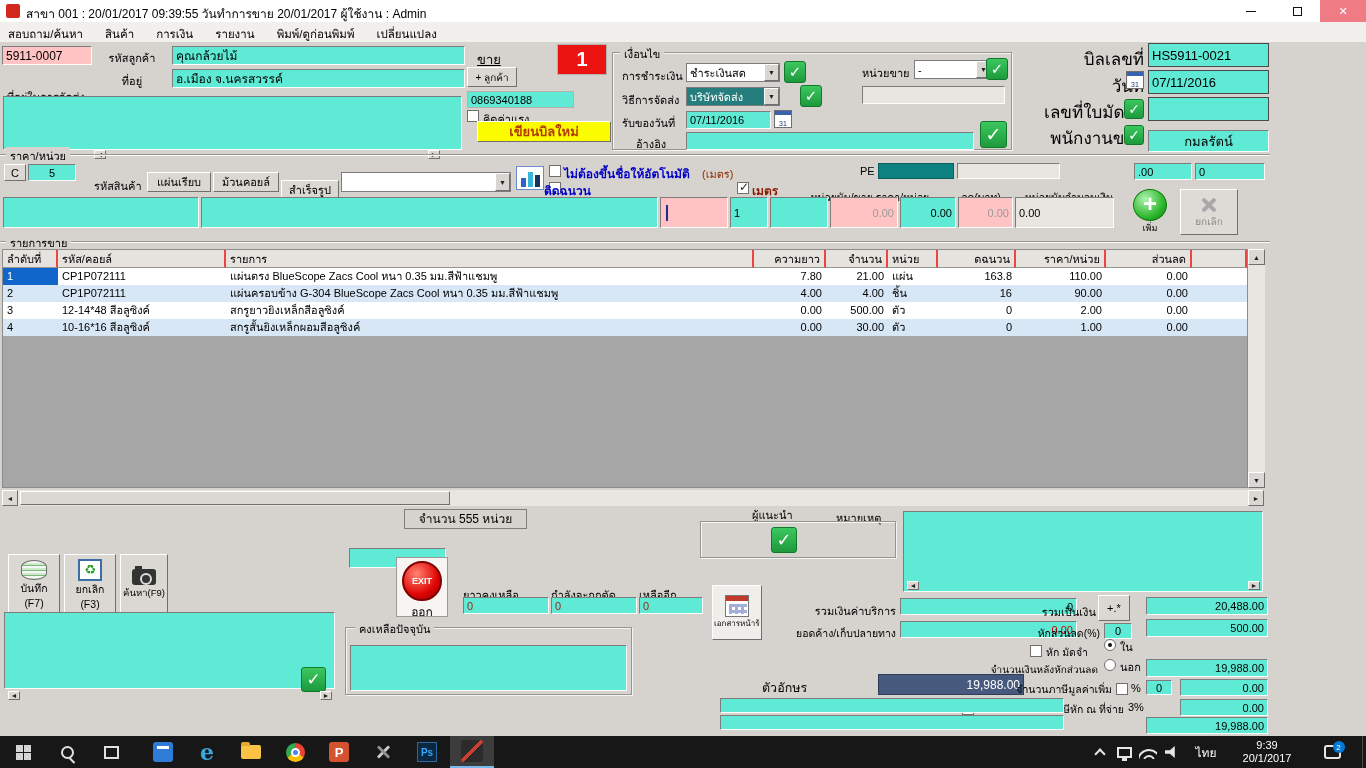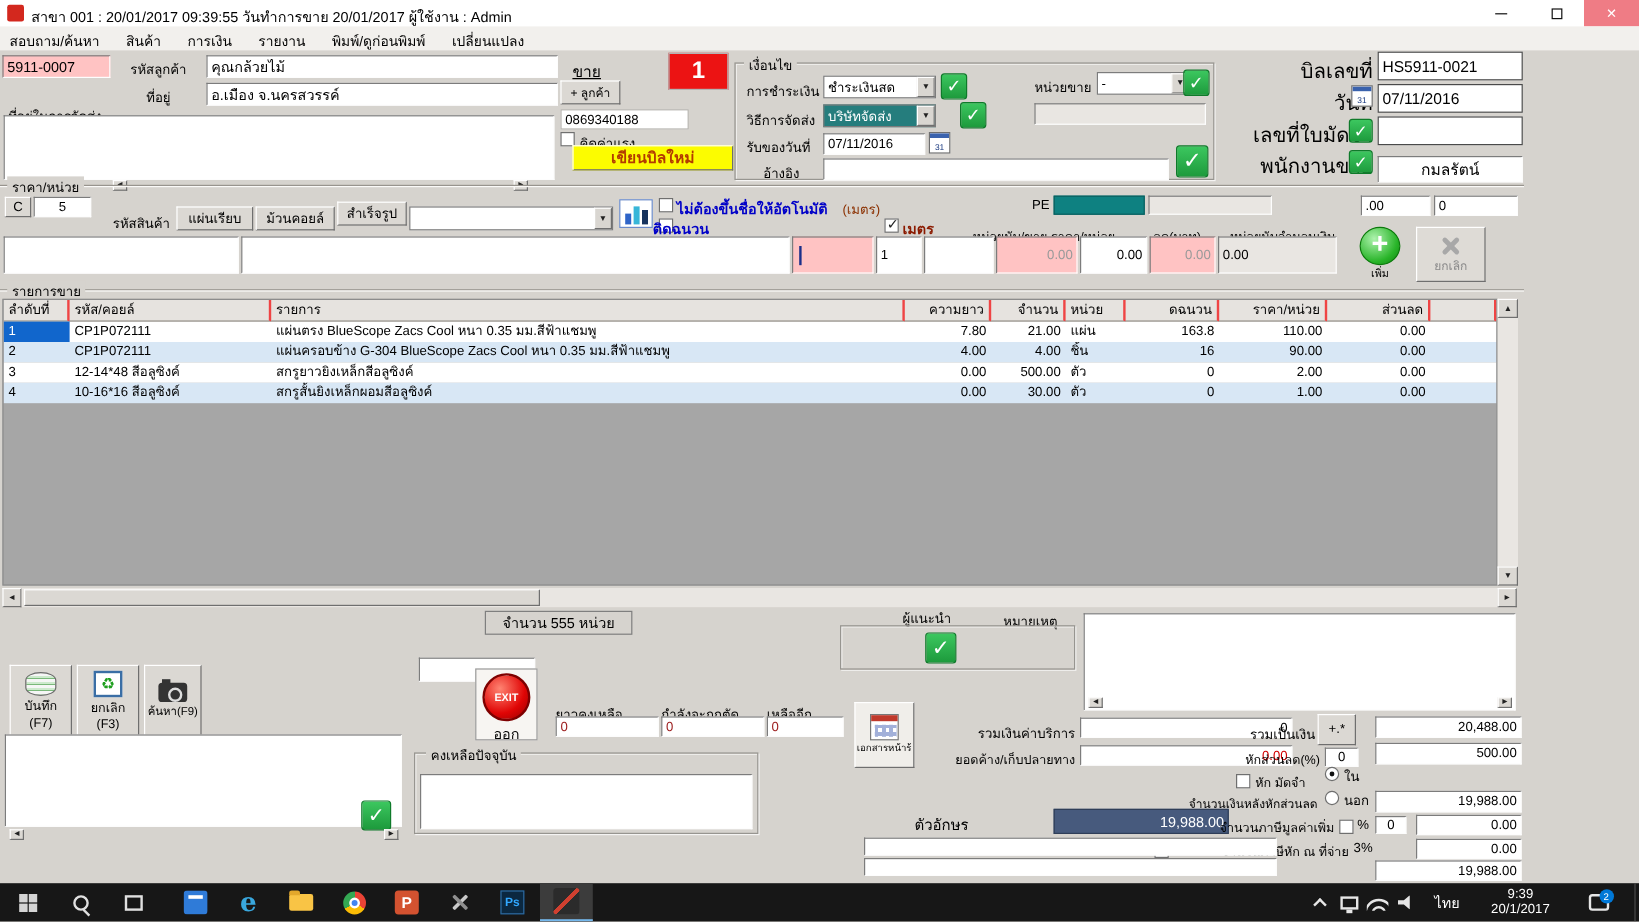--- a/index.html
+++ b/index.html
@@ -2,21 +2,21 @@
 <html><head>
 <meta charset="utf-8">
 <style>
   * { box-sizing: border-box; margin: 0; padding: 0; }
   html,body { background:#555; }
   .screen { position:relative; width:1366px; height:768px; overflow:hidden;
     font-family:"Liberation Sans","DejaVu Sans",sans-serif; font-size:11px; color:#000;
     background:#d6d3ce; margin:0 auto; }
   .l { position:absolute; white-space:nowrap; }
   .rt { text-align:right; } .ct { text-align:center; }
-  .f { position:absolute; background:#ffffff; border:1px solid; border-color:#7c7c7c #fdfdfd #fdfdfd #7c7c7c;
+  .f { position:absolute; background:#5eead4; border:1px solid; border-color:#7c7c7c #fdfdfd #fdfdfd #7c7c7c;
        padding:0 3px; display:flex; align-items:center; overflow:hidden; white-space:nowrap; }
   .f.rj { justify-content:flex-end; }
   .pink { background:#ffc3c3 !important; }
   .gray { background:#e9e6e2 !important; }
   .b { position:absolute; background:#dbd8d3; border:1px solid; border-color:#fff #6f6f6f #6f6f6f #fff;
        display:flex; align-items:center; justify-content:center; overflow:hidden; cursor:default; }
   .grp { position:absolute; border:1px solid #979590; box-shadow:inset 1px 1px 0 rgba(255,255,255,.75),1px 1px 0 rgba(255,255,255,.75); }
   .glab { position:absolute; background:#d6d3ce; padding:0 4px; white-space:nowrap; }
   .hr { position:absolute; height:2px; border-top:1px solid #98948e; border-bottom:1px solid #fbfaf8; }
   .dd { position:absolute; background:#fff; border:1px solid #7c7c7c; display:flex; align-items:center;
@@ -217,21 +217,21 @@
   <span class="gchk" style="left:1124px;top:125px;width:20px;height:20px;font-size:14px;"></span>
   <div class="f" style="left:1148px;top:130px;width:121px;height:22px;font-size:13px;justify-content:center;">กมลรัตน์</div>
 
   <div class="hr" style="left:0;top:154px;width:1270px;"></div>
   <div class="glab" style="left:6px;top:147px;">ราคา/หน่วย</div>
   <div class="b" style="left:4px;top:164px;width:22px;height:17px;">C</div>
   <div class="f" style="left:28px;top:164px;width:48px;height:17px;justify-content:center;">5</div>
   <div class="l" style="left:94px;top:177px;">รหัสสินค้า</div>
   <div class="b" style="left:147px;top:172px;width:64px;height:20px;">แผ่นเรียบ</div>
   <div class="b" style="left:213px;top:172px;width:66px;height:20px;">ม้วนคอยล์</div>
-  <div class="b" style="left:281px;top:168px;width:58px;height:20px;">สำเร็จรูป</div>
+  <div class="b" style="left:281px;top:180px;width:58px;height:20px;">สำเร็จรูป</div>
   <div class="dd" style="left:341px;top:172px;width:170px;height:20px;">
       <span class="dda"></span>
     </div>
   <span class="ic-chart" style="left:516px;top:166px;"></span>
   <span class="chk" style="left:549px;top:165px;"></span>
   <div class="l" style="left:564px;top:164px;color:#0000c8;font-weight:bold;font-size:12px;">ไม่ต้องขึ้นชื่อให้อัตโนมัติ</div>
   <div class="l" style="left:702px;top:165px;color:#8b3000;">(เมตร)</div>
   <span class="chk" style="left:549px;top:182px;"></span>
   <div class="l" style="left:544px;top:181px;color:#0000c8;font-weight:bold;font-size:12px;">ติดฉนวน</div>
   <span class="chk on" style="left:737px;top:182px;"></span>

